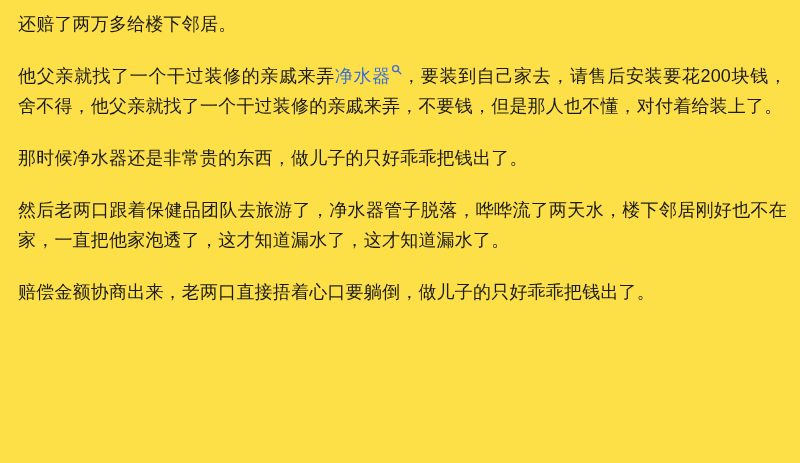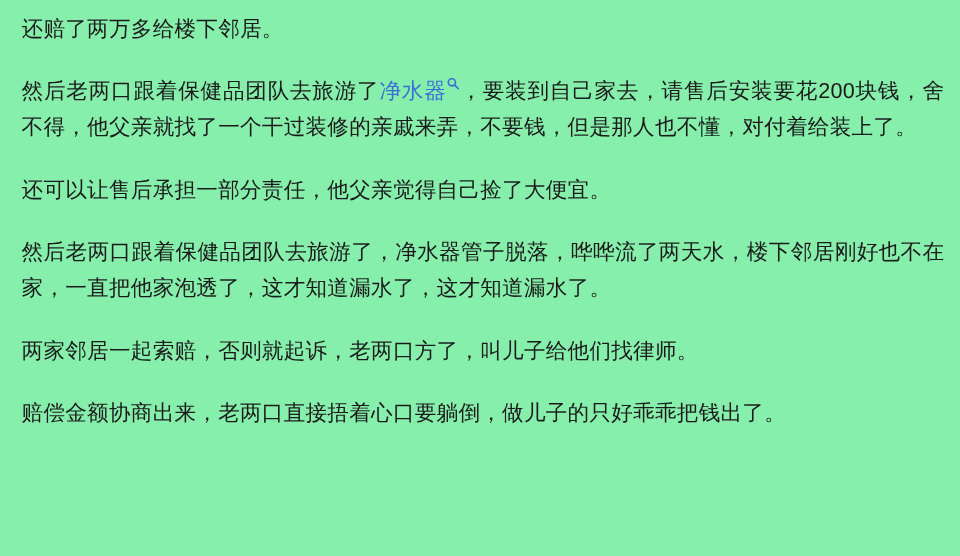--- a/index.html
+++ b/index.html
@@ -4,21 +4,21 @@
 <style>
   html, body {
     margin: 0;
     padding: 0;
     background: #ffffff;
   }
   .page {
     position: relative;
     width: 800px;
     height: 463px;
-    background: #86efac;
+    background: #fde047;
     overflow: hidden;
     box-sizing: border-box;
     padding: 9px 13px 0 18px;
     font-family: "Liberation Sans", "DejaVu Sans", sans-serif;
     font-size: 18px;
     line-height: 30px;
     color: #1a1a1a;
     letter-spacing: 0.2px;
   }
   .page p {
@@ -42,28 +42,27 @@
   }
 </style>
 </head>
 <body>
 
 <div class="page">
 
   <p>还赔了两万多给楼下邻居。</p>
 
   <p>
-    <span>然后老两口跟着保健品团队去旅游了</span><a class="kw-link" href="#"><span>净水器</span><span class="search-glyph"><svg width="11" height="11" viewBox="0 0 24 24" aria-hidden="true">
+    <span>他父亲就找了一个干过装修的亲戚来弄</span><a class="kw-link" href="#"><span>净水器</span><span class="search-glyph"><svg width="11" height="11" viewBox="0 0 24 24" aria-hidden="true">
             <circle cx="10" cy="10" r="6.5" fill="none" stroke="#3b6fd8" stroke-width="3"></circle>
             <line x1="15" y1="15" x2="21.5" y2="21.5" stroke="#3b6fd8" stroke-width="3" stroke-linecap="round"></line>
           </svg></span></a><span>，要装到自己家去，请售后安装要花200块钱，舍不得，他父亲就找了一个干过装修的亲戚来弄，不要钱，但是那人也不懂，对付着给装上了。</span>
   </p>
 
-  <p>还可以让售后承担一部分责任，他父亲觉得自己捡了大便宜。</p>
+  <p>那时候净水器还是非常贵的东西，做儿子的只好乖乖把钱出了。</p>
 
   <p>然后老两口跟着保健品团队去旅游了，净水器管子脱落，哗哗流了两天水，楼下邻居刚好也不在家，一直把他家泡透了，这才知道漏水了，这才知道漏水了。</p>
 
-  <p>两家邻居一起索赔，否则就起诉，老两口方了，叫儿子给他们找律师。</p>
 
 
   <p>赔偿金额协商出来，老两口直接捂着心口要躺倒，做儿子的只好乖乖把钱出了。</p>
 
 </div>
 
 </body></html>

